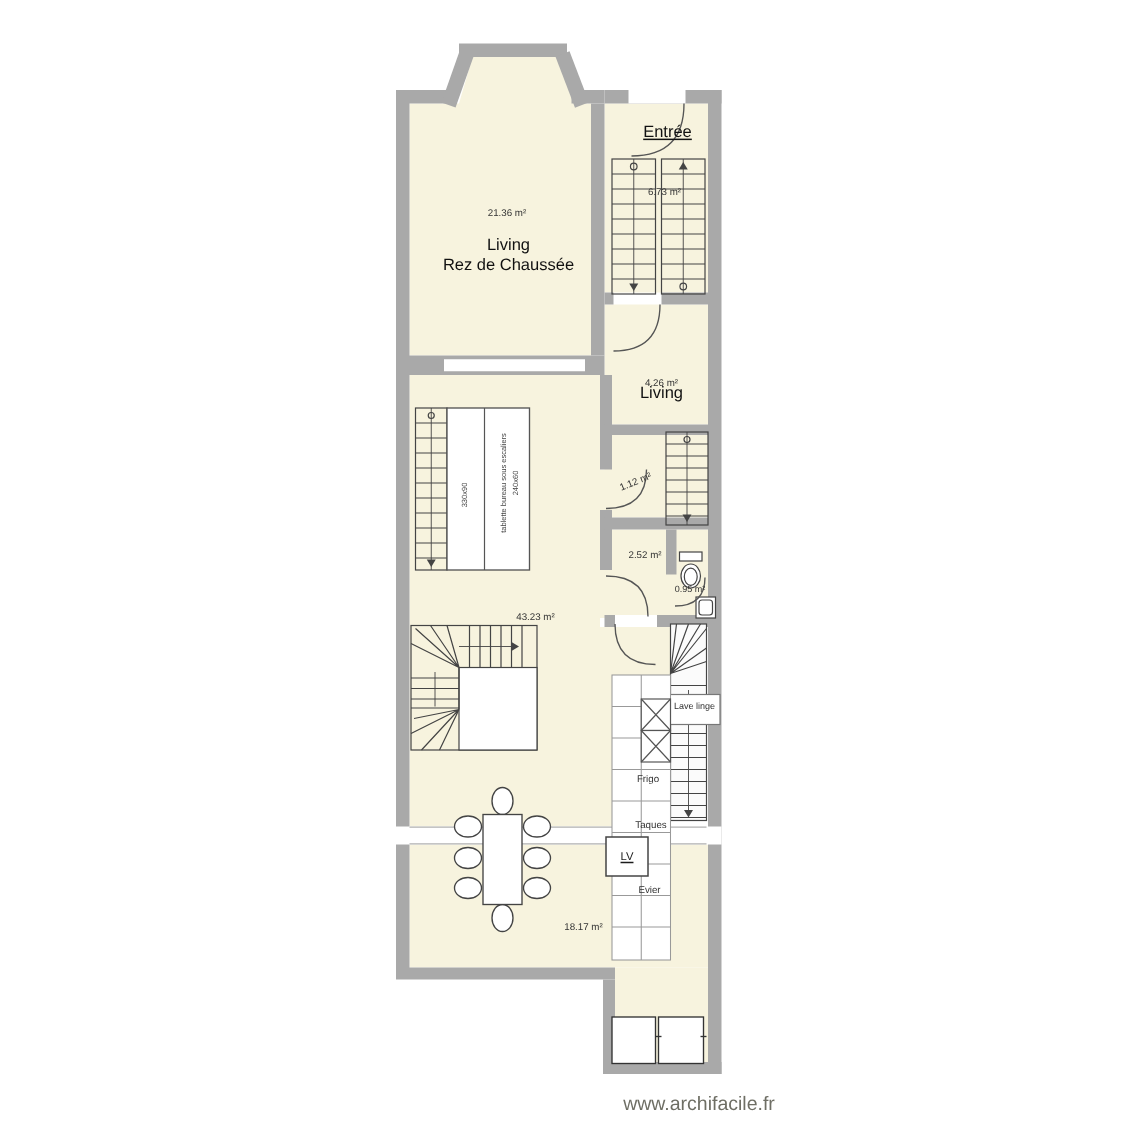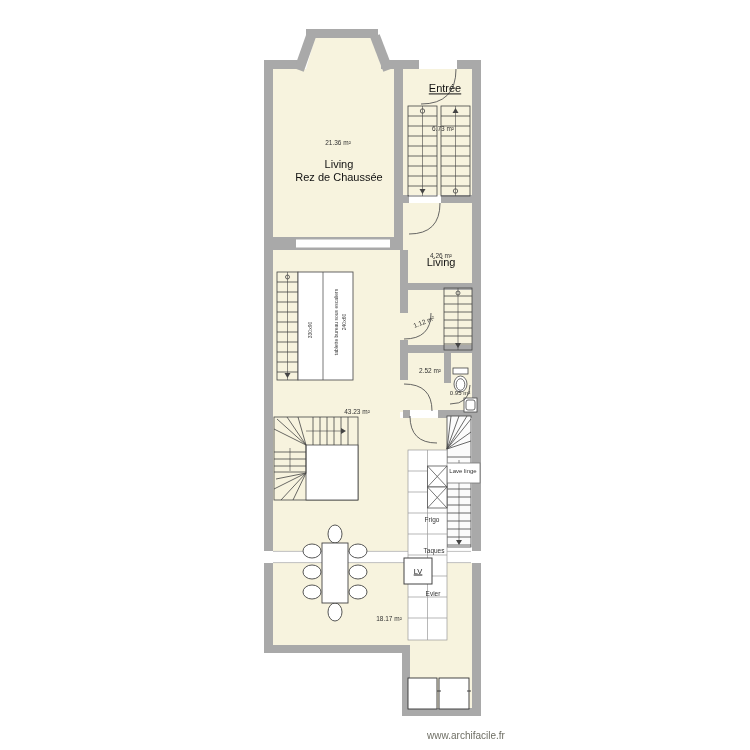--- a/index.html
+++ b/index.html
@@ -7,21 +7,21 @@
          font-family:"Liberation Sans", sans-serif;}
   #plan-svg{position:absolute;left:0;top:0;}
   .lbl{position:absolute;transform:translate(-50%,-50%);color:#1c1c1c;white-space:nowrap;
        font-family:"Liberation Sans", sans-serif; line-height:1.2;}
   .area{font-size:6.5px;color:#333;}
   .room{font-size:11px;color:#111;}
   .tiny{font-size:6px;color:#333;}
   .rot90{transform:translate(-50%,-50%) rotate(-90deg);font-size:5px;color:#444;}
   .slant{transform:translate(-50%,-50%) rotate(-22deg);}
   .center2{text-align:center;}
-  .wm{font-size:10px;color:#6e6e64;}
+  .wm{font-size:13px;color:#6e6e64;}
 </style>
 </head>
 <body>
 
 <div id="stage">
 
 <svg id="plan-svg" width="750" height="750" viewBox="0 0 750 750">
 
   <g fill="#f7f3de" stroke="none">
     <path d="M273,237 L273,69 L306,69 L315,38 L373,38 L382,69 L394,69 L394,237 Z"></path>

